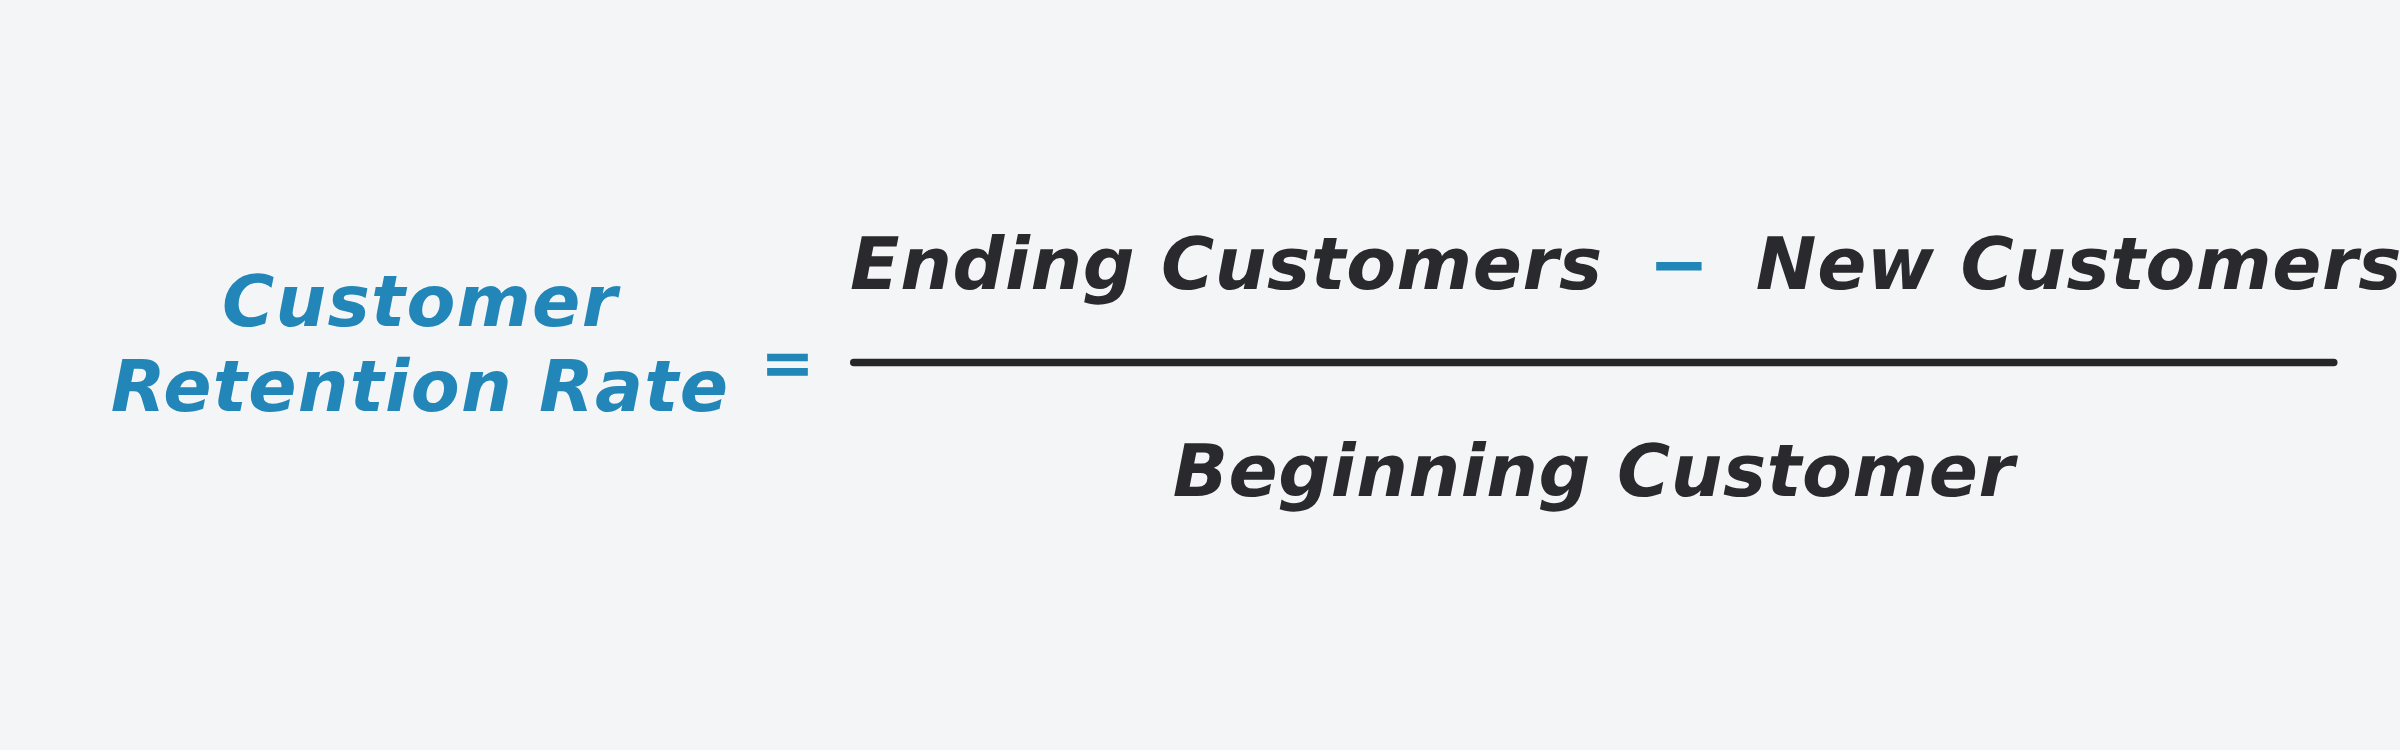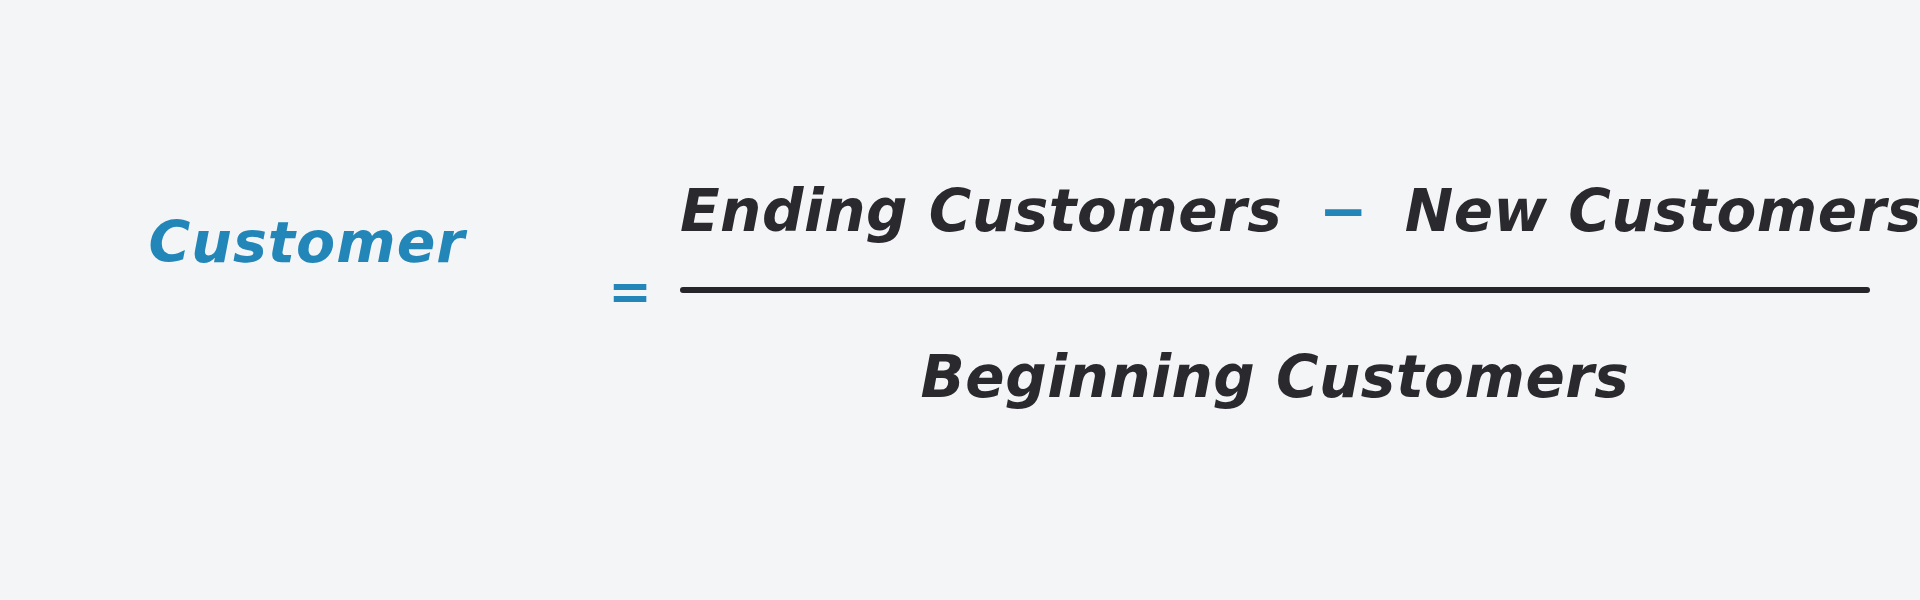--- a/index.html
+++ b/index.html
@@ -17,21 +17,21 @@
   }
   .canvas {
     position: relative;
     width: 1920px;
     height: 600px;
     background: var(--background);
   }
   
   .crr-label {
     position: absolute;
-    left: 27px;
+    left: 56px;
     top: 208px;
     width: 560px;
     text-align: center;
     color: var(--accent);
     font-size: 57px;
     line-height: 68px;
     font-style: italic;
     font-weight: bold;
     letter-spacing: 1px;
   }
@@ -83,29 +83,30 @@
     background: var(--fraction-line);
   }
 </style>
 </head>
 <body>
 
 <div class="canvas">
 
   <div class="crr-label">
     <span class="crr-line">Customer</span>
+    <span class="crr-line">Retention Rate</span>
   </div>
 
   <div class="equals">=</div>
 
   <div class="fraction">
     <div class="numerator">
       <span>Ending Customers</span>
       <span class="operator">−</span>
       <span>New Customers</span>
     </div>
 
     <div class="fraction-line"></div>
 
-    <div class="denominator">Beginning Customers</div>
+    <div class="denominator">Beginning Customer</div>
   </div>
 
 </div>
 
 </body></html>

